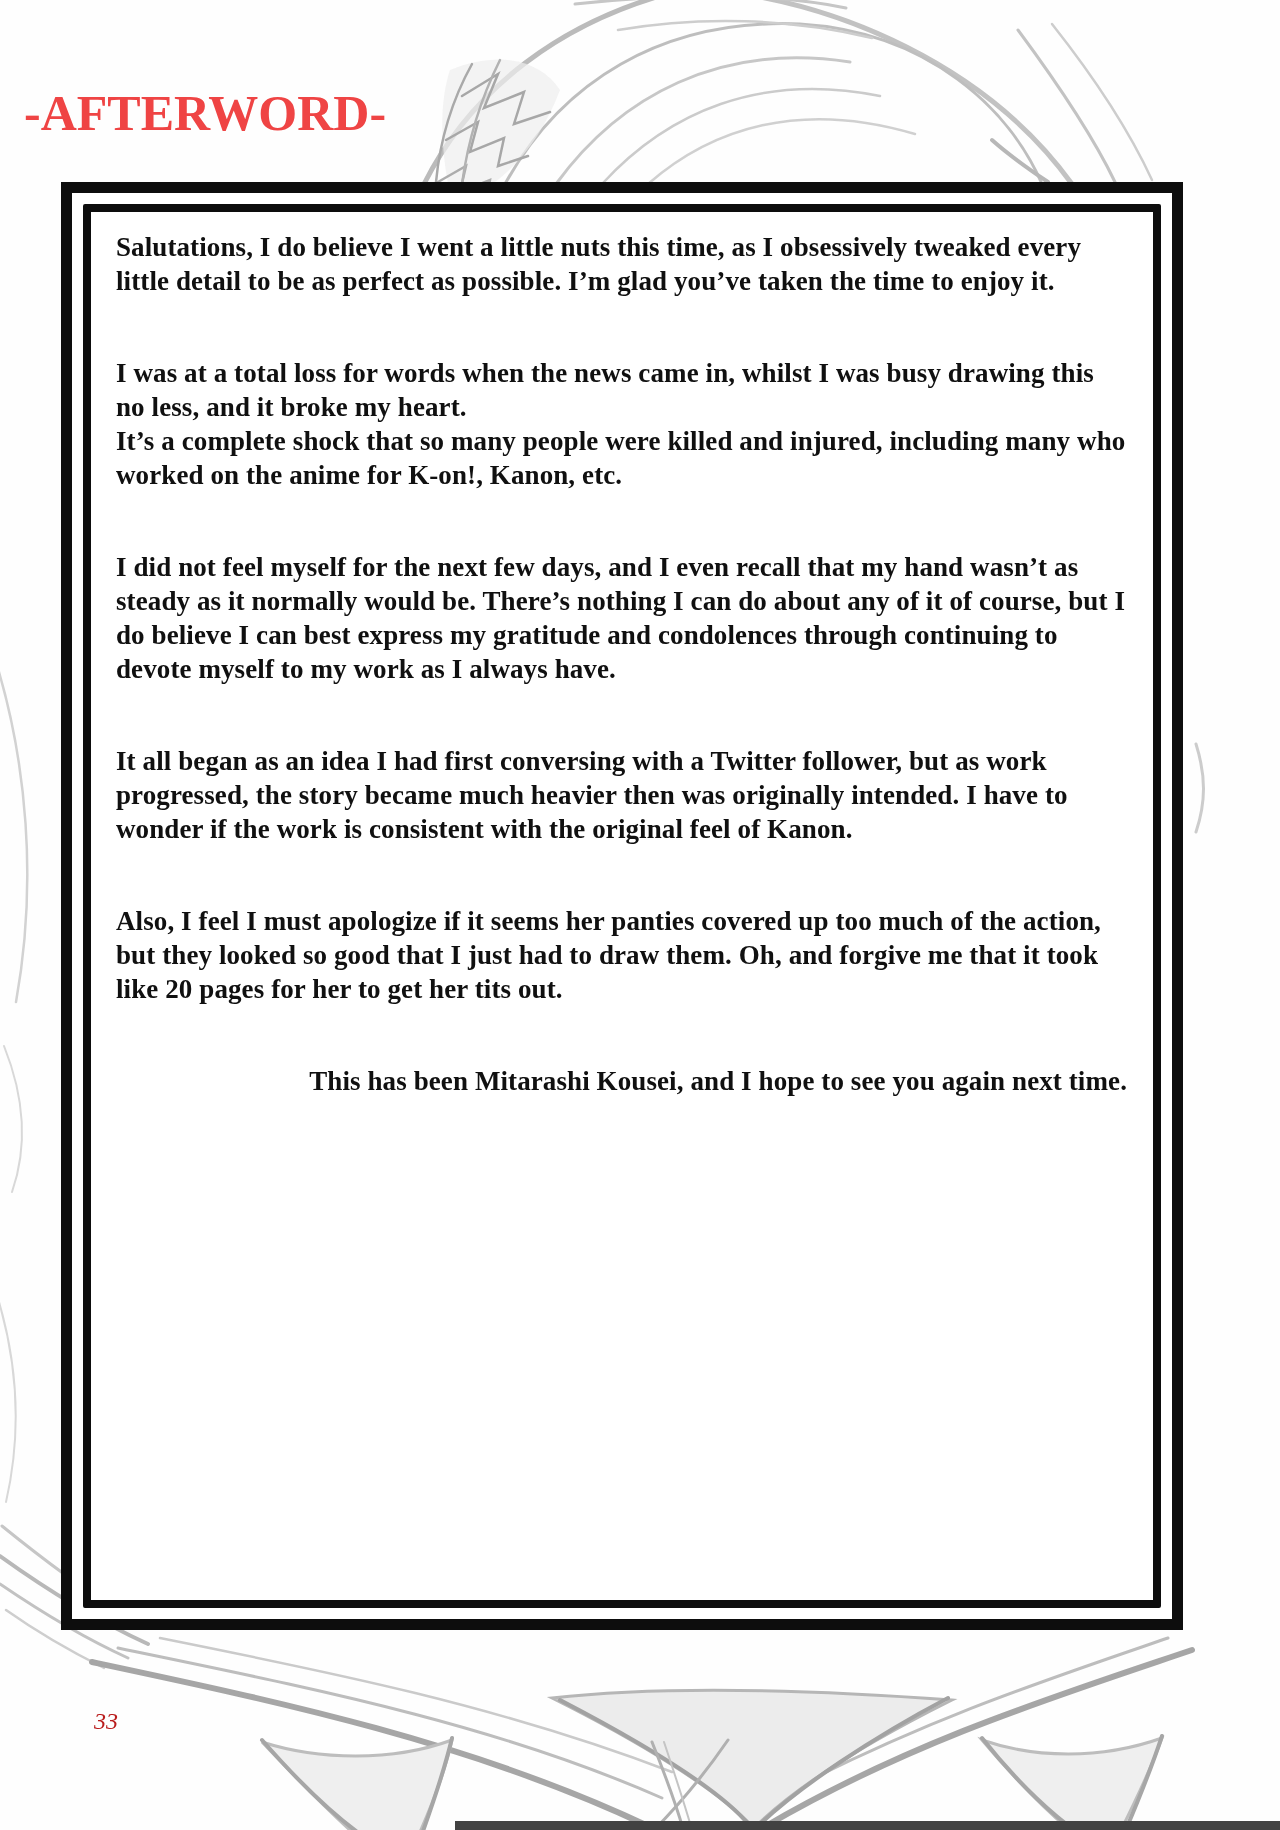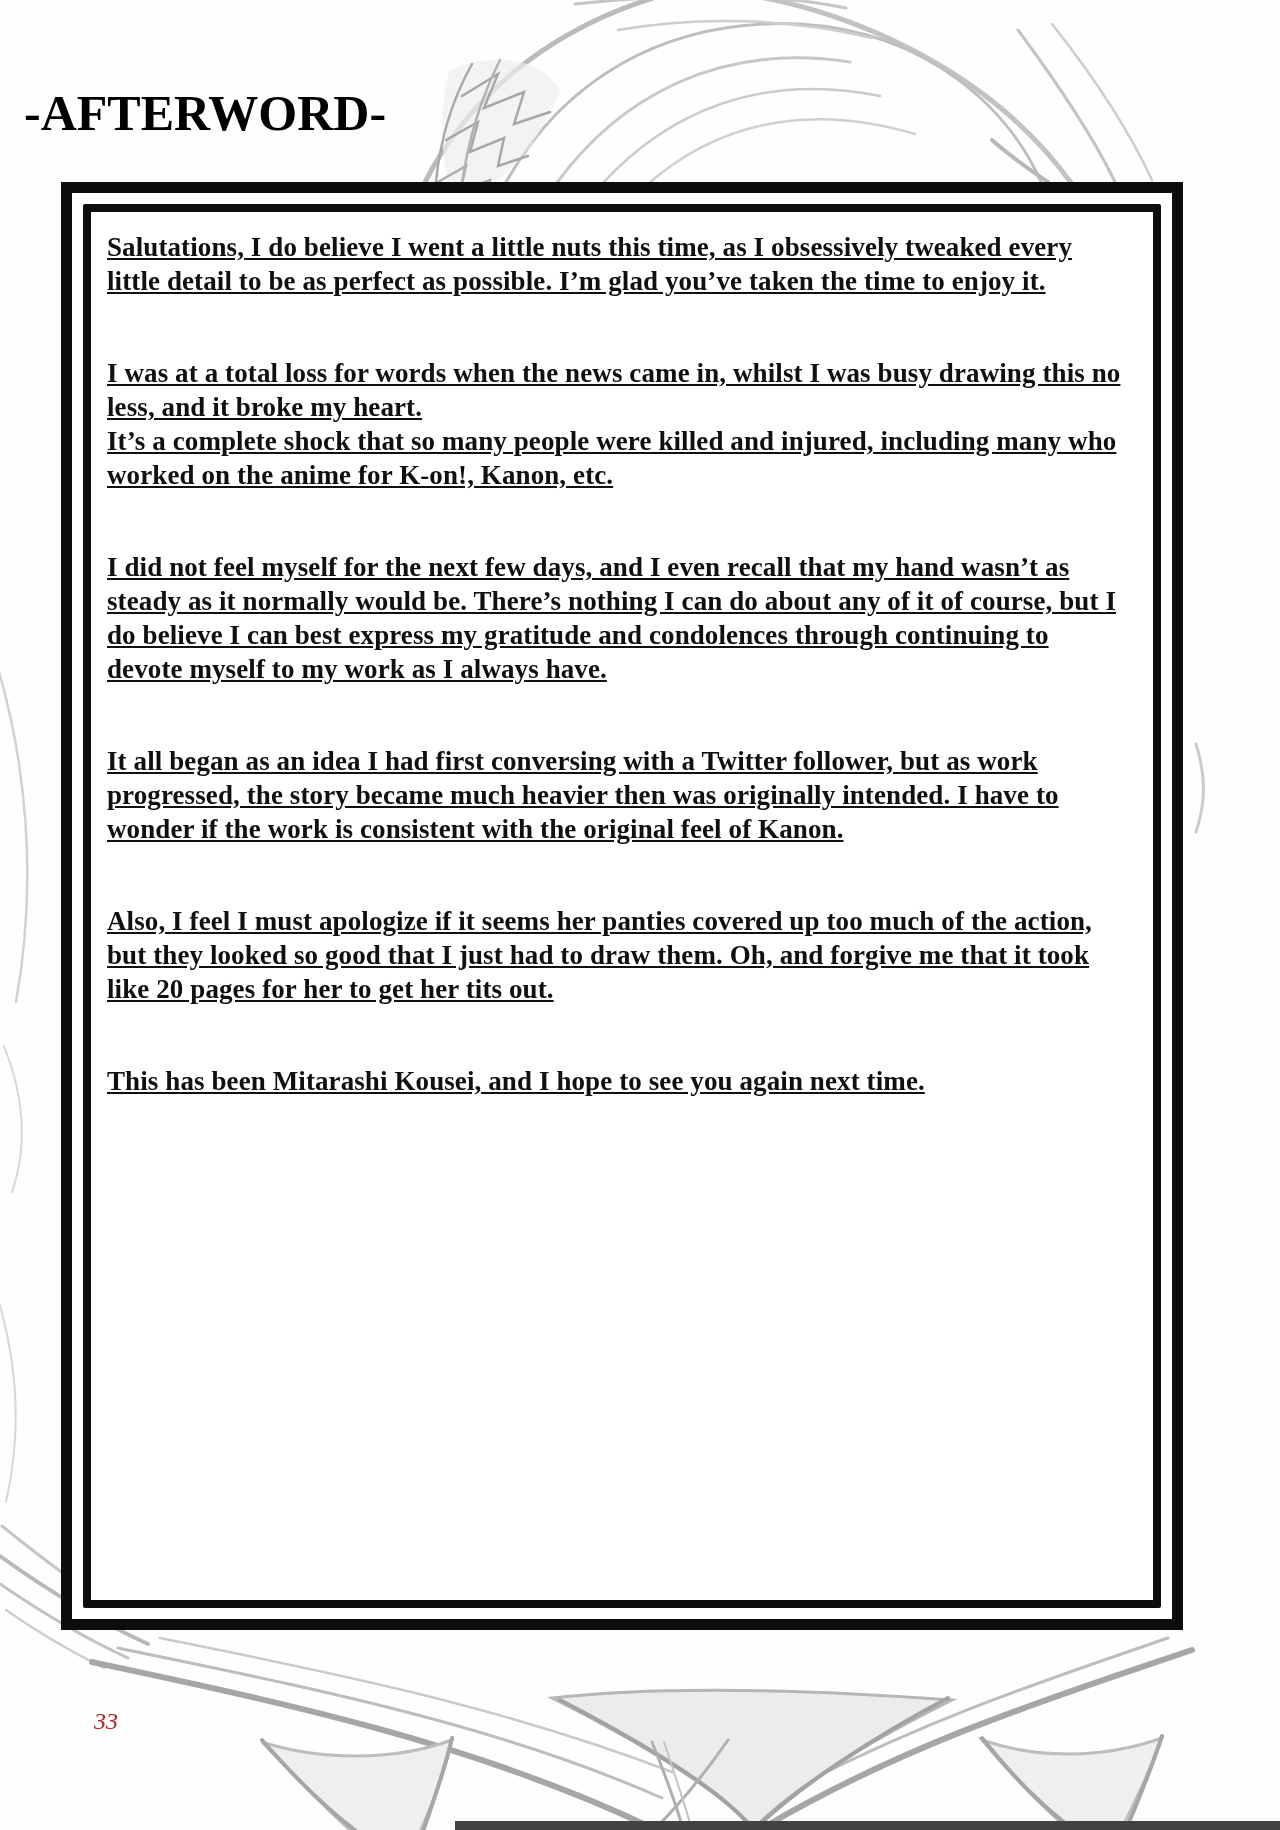--- a/index.html
+++ b/index.html
@@ -18,21 +18,21 @@
     z-index: 0;
   }
   .title {
     position: absolute;
     left: 24px;
     top: 88px;
     margin: 0;
     z-index: 2;
     font-size: 50px;
     font-weight: bold;
-    color: #000000;
+    color: #ef4444;
     letter-spacing: 0px;
     line-height: 1;
   }
   .box-outer {
     position: absolute;
     left: 61px;
     top: 182px;
     width: 1122px;
     height: 1448px;
     box-sizing: border-box;
@@ -52,22 +52,22 @@
     overflow: hidden;
   }
   .text {
     font-size: 27px;
     font-weight: bold;
     line-height: 34px;
     color: #101010;
     width: 1020px;
     letter-spacing: 0.1px;
   }
-  .para { margin: 0 0 58px 0; text-decoration: underline; }
-  .para:last-child { margin-bottom: 0; }
+  .para { margin: 0 0 58px 9px; }
+  .para:last-child { margin-bottom: 0; text-align: right; }
   .seg { display: block; }
   .page-number {
     position: absolute;
     left: 94px;
     top: 1708px;
     z-index: 1;
     font-size: 24px;
     font-style: italic;
     font-weight: normal;
     color: #b91c1c;

